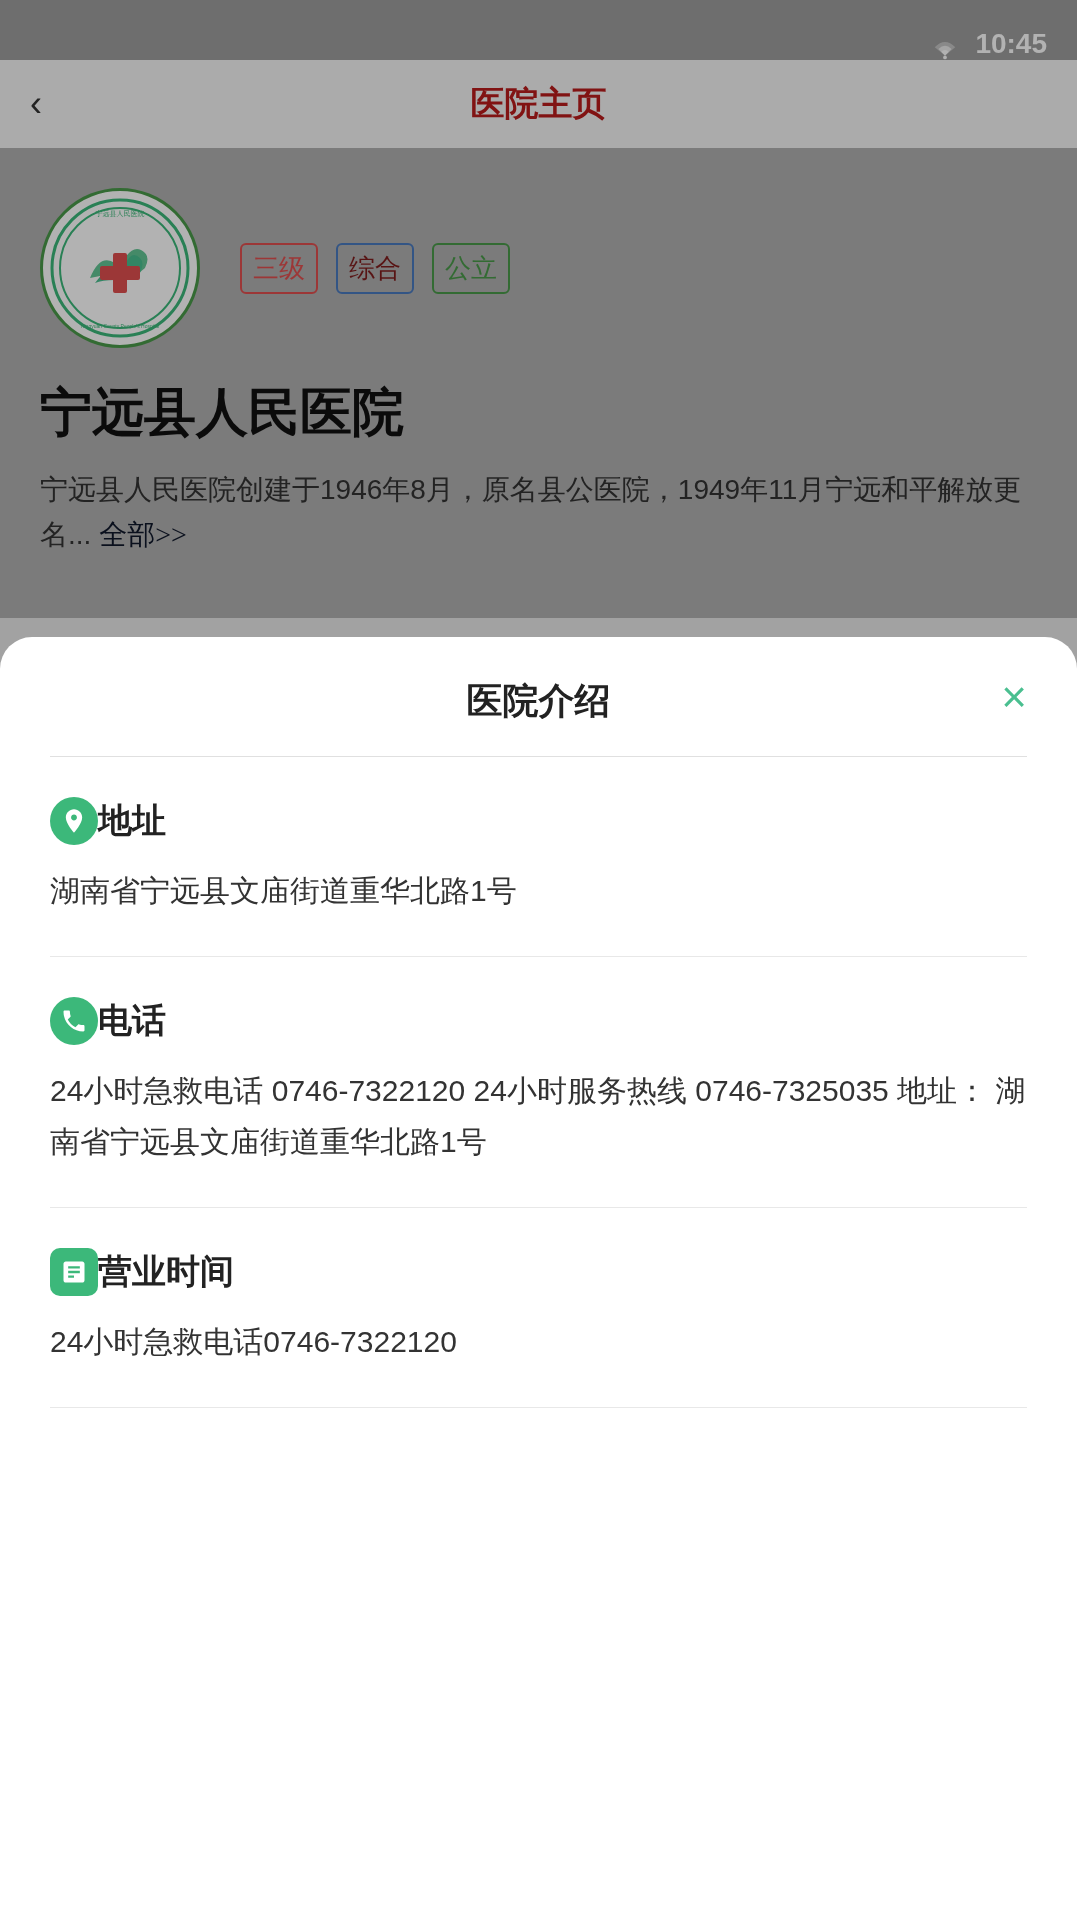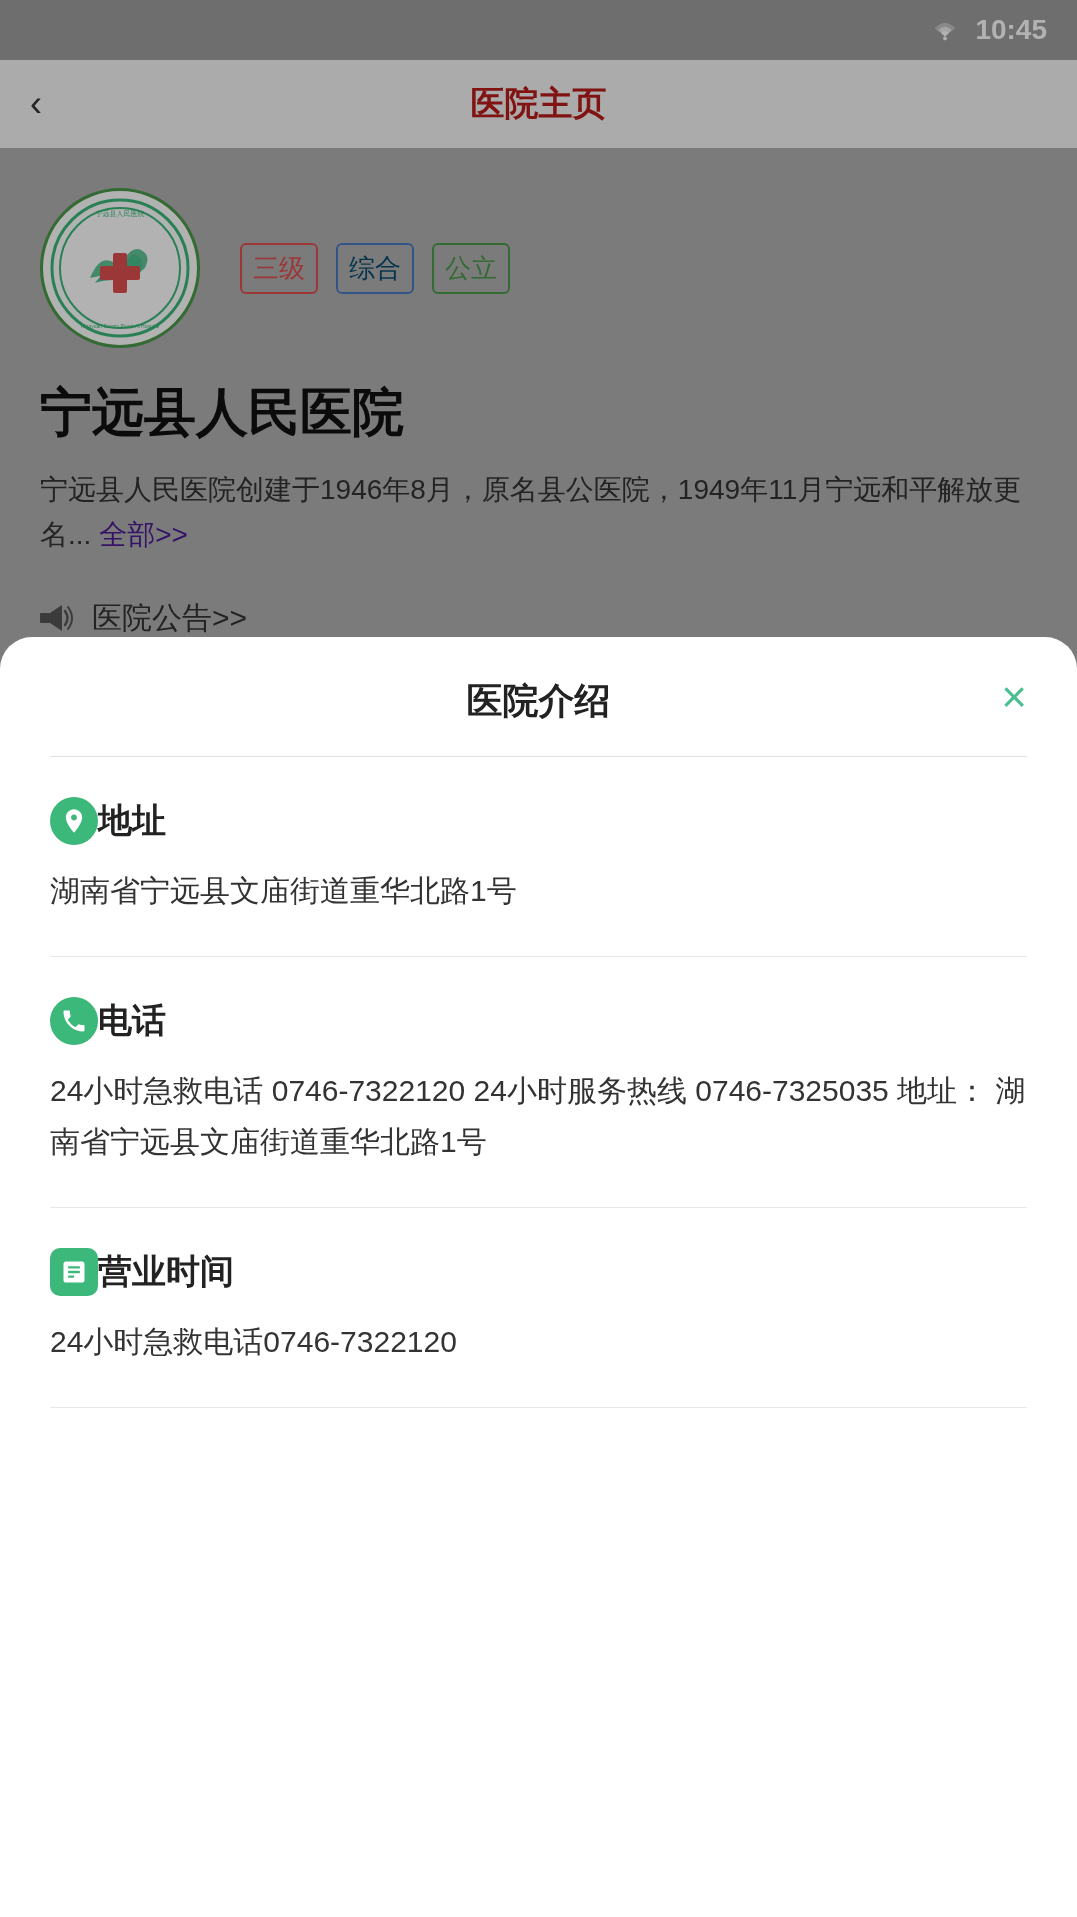--- a/index.html
+++ b/index.html
@@ -12,21 +12,21 @@
       position: relative;
       overflow-x: hidden;
     }
 
     
     .status-bar {
       width: 100%;
       height: 60px;
       background: #9e9e9e;
       display: flex;
-      align-items: center;
+      align-items: flex-end;
       justify-content: flex-end;
       padding: 0 30px;
       gap: 16px;
     }
     .status-bar-wifi {
       width: 28px;
       height: 22px;
     }
     .status-bar-time {
       color: #fff;
@@ -96,36 +96,37 @@
       gap: 18px;
       flex-wrap: wrap;
     }
     .tag {
       padding: 6px 11px;
       border-radius: 6px;
       font-size: 26px;
       border: 2px solid;
     }
     .tag-red { color: #e05050; border-color: #e05050; }
-    .tag-blue { color: #0c4a6e; border-color: #4a7abf; }
+    .tag-blue { color: #7f1d1d; border-color: #4a7abf; }
     .tag-green { color: #4a9a4a; border-color: #4a9a4a; }
 
     .hospital-name {
       font-size: 52px;
       font-weight: 700;
       color: #111;
       margin-bottom: 20px;
     }
     .hospital-desc {
       font-size: 28px;
       color: #333;
       line-height: 1.6;
     }
     .hospital-desc .more-link {
-      color: #4c1d95;
+      color: #0f172a;
+      font-family: Liberation Serif, serif;
     }
 
     .notice-bar {
       margin-top: 40px;
       display: flex;
       align-items: center;
       gap: 16px;
       font-size: 30px;
       color: #333;
     }
@@ -270,30 +271,20 @@
     </div>
   </div>
 
   <div class="hospital-name">宁远县人民医院</div>
 
   <div class="hospital-desc">
     <span>宁远县人民医院创建于1946年8月，原名县公医院，1949年11月宁远和平解放更名...</span>
     <span class="more-link">全部&gt;&gt;</span>
   </div>
 
-  <div class="notice-bar">
-
-    <svg class="speaker-icon" viewBox="0 0 36 30" fill="none">
-      <rect x="0" y="10" width="10" height="10" rx="1" fill="#555"></rect>
-      <path d="M10 10 L22 2 L22 28 L10 20 Z" fill="#555"></path>
-      <path d="M25 8 Q30 15 25 22" stroke="#555" stroke-width="2.5" fill="none" stroke-linecap="round"></path>
-      <path d="M28 4 Q36 15 28 26" stroke="#555" stroke-width="2" fill="none" stroke-linecap="round"></path>
-    </svg>
-    <span>医院公告&gt;&gt;</span>
-  </div>
 </div>
 
 <div class="modal-overlay"></div>
 
 <div class="bottom-sheet">
   <div class="modal-header">
     <span class="modal-title">医院介绍</span>
     <span class="close-btn">×</span>
   </div>
 

